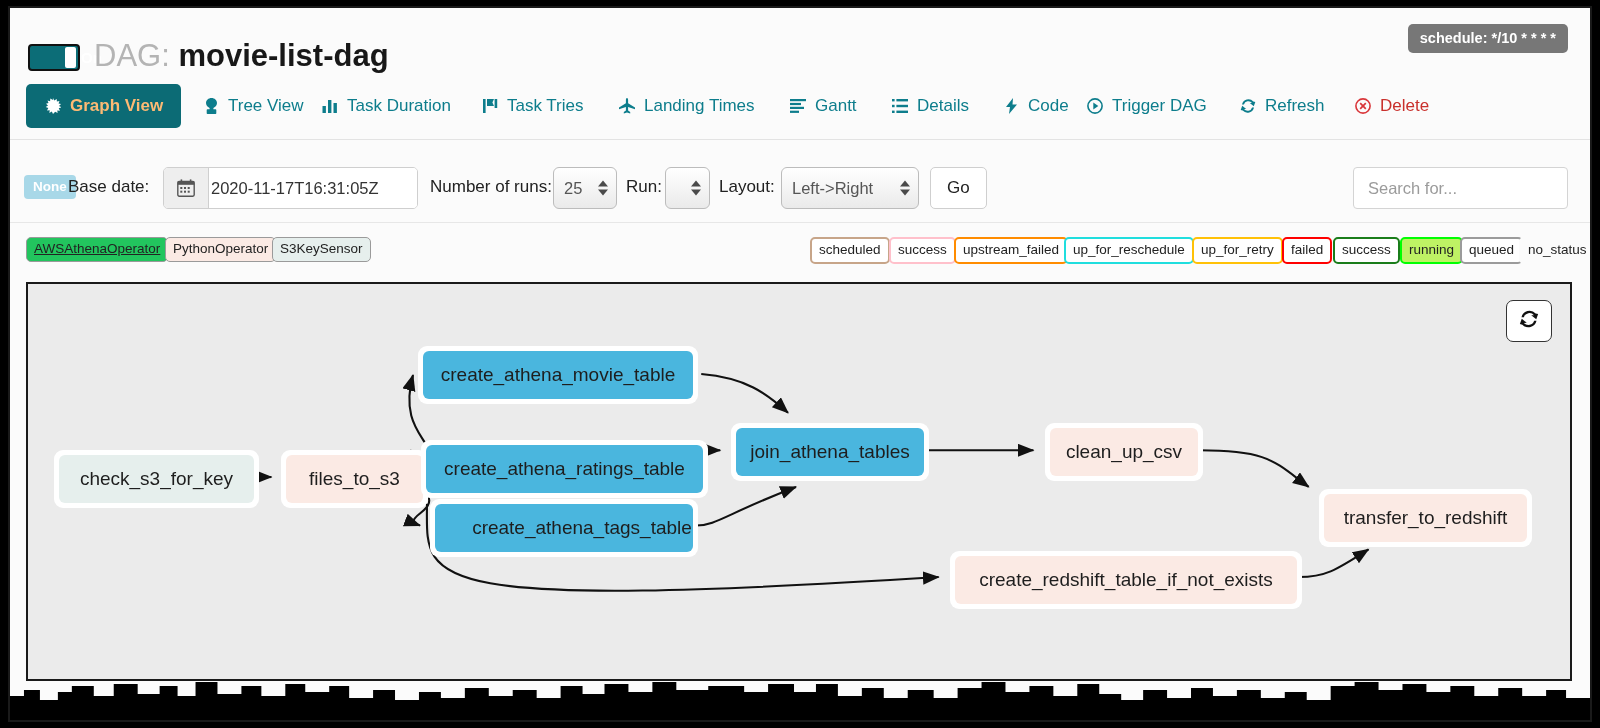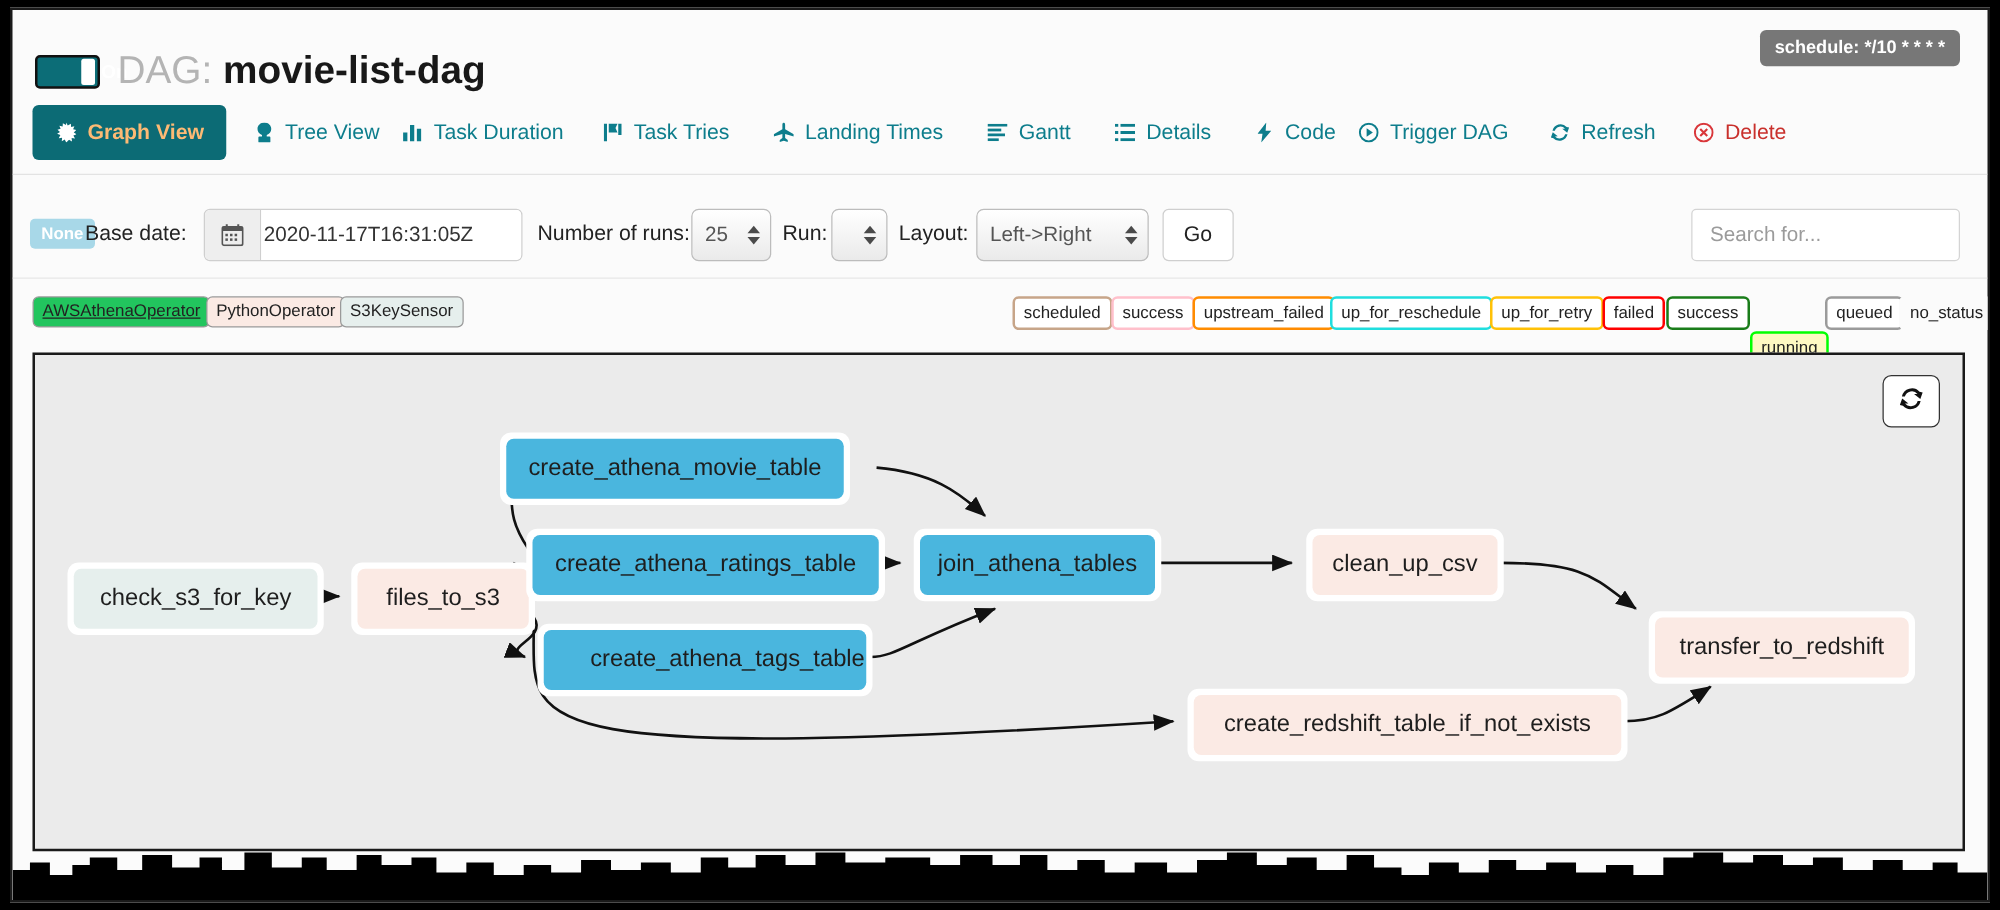--- a/index.html
+++ b/index.html
@@ -359,21 +359,21 @@
     <div class="pill op-pill" style="left:262px; background:#e6efed;">S3KeySensor</div>
 
     <div class="pill" style="left:800px;  border:2px solid #c7a589; background:#fff;">scheduled</div>
     <div class="pill" style="left:879px;  border:2px solid #ffc0cb; background:#fff;">success</div>
     <div class="pill" style="left:944px;  border:2px solid #ff8c00; background:#fff;">upstream_failed</div>
 
     <div class="pill" style="left:1054px; border:2px solid #20dede; background:#fff;">up_for_reschedule</div>
     <div class="pill" style="left:1182px; border:2px solid #ffc107; background:#fff;">up_for_retry</div>
     <div class="pill" style="left:1272px; border:2px solid #ff0000; background:#fff;">failed</div>
     <div class="pill" style="left:1323px; border:2px solid #1a7d1a; background:#fff;">success</div>
-    <div class="pill" style="left:1390px; border:2px solid #01ff01; background:#fef9c3;margin-top:28px;">running</div>
+    <div class="pill" style="left:1390px; border:2px solid #01ff01; background:#bef264;">running</div>
     <div class="pill" style="left:1450px; border:2px solid #9b9b9b; background:#fff;text-align:center;">queued</div>
     <div class="pill" style="left:1509px; border:2px solid transparent; background:#fbfbfb;">no_status</div>
   </div>
 
   <div class="canvas">
 
     <svg class="edges" viewBox="0 0 1546 399" preserveAspectRatio="none">
       <defs>
         <marker id="ah" markerWidth="9" markerHeight="9" refX="7.5" refY="3.2" orient="auto">
           <path d="M0,0 L8,3.2 L0,6.4 z" fill="#111"></path>
@@ -401,24 +401,24 @@
           </svg>
       </span>
     </div>
 
     <div class="node" style="left:26px;  top:166px; width:205px; height:58px;">
       <div class="inner" style="background:#e6efed;">check_s3_for_key</div>
     </div>
     <div class="node" style="left:253px; top:166px; width:147px; height:58px;">
       <div class="inner" style="background:#fbeae4;">files_to_s3</div>
     </div>
-    <div class="node" style="left:372px; top:62px;  width:280px; height:58px;">
+    <div class="node" style="left:390px; top:62px;  width:280px; height:58px;">
       <div class="inner" style="background:#4ab6de;">create_athena_movie_table</div>
     </div>
-    <div class="node" style="left:393px; top:139px; width:287px; height:58px;">
+    <div class="node" style="left:393px; top:156px; width:287px; height:58px;">
       <div class="inner" style="background:#4ab6de;">create_athena_ratings_table</div>
     </div>
     <div class="node" style="left:402px; top:215px; width:268px; height:58px;">
       <div class="inner" style="background:#4ab6de;padding-left:36px;">create_athena_tags_table</div>
     </div>
     <div class="node" style="left:703px; top:139px; width:198px; height:58px;">
       <div class="inner" style="background:#4ab6de;">join_athena_tables</div>
     </div>
     <div class="node" style="left:1017px; top:139px; width:158px; height:58px;">
       <div class="inner" style="background:#fbeae4;">clean_up_csv</div>

